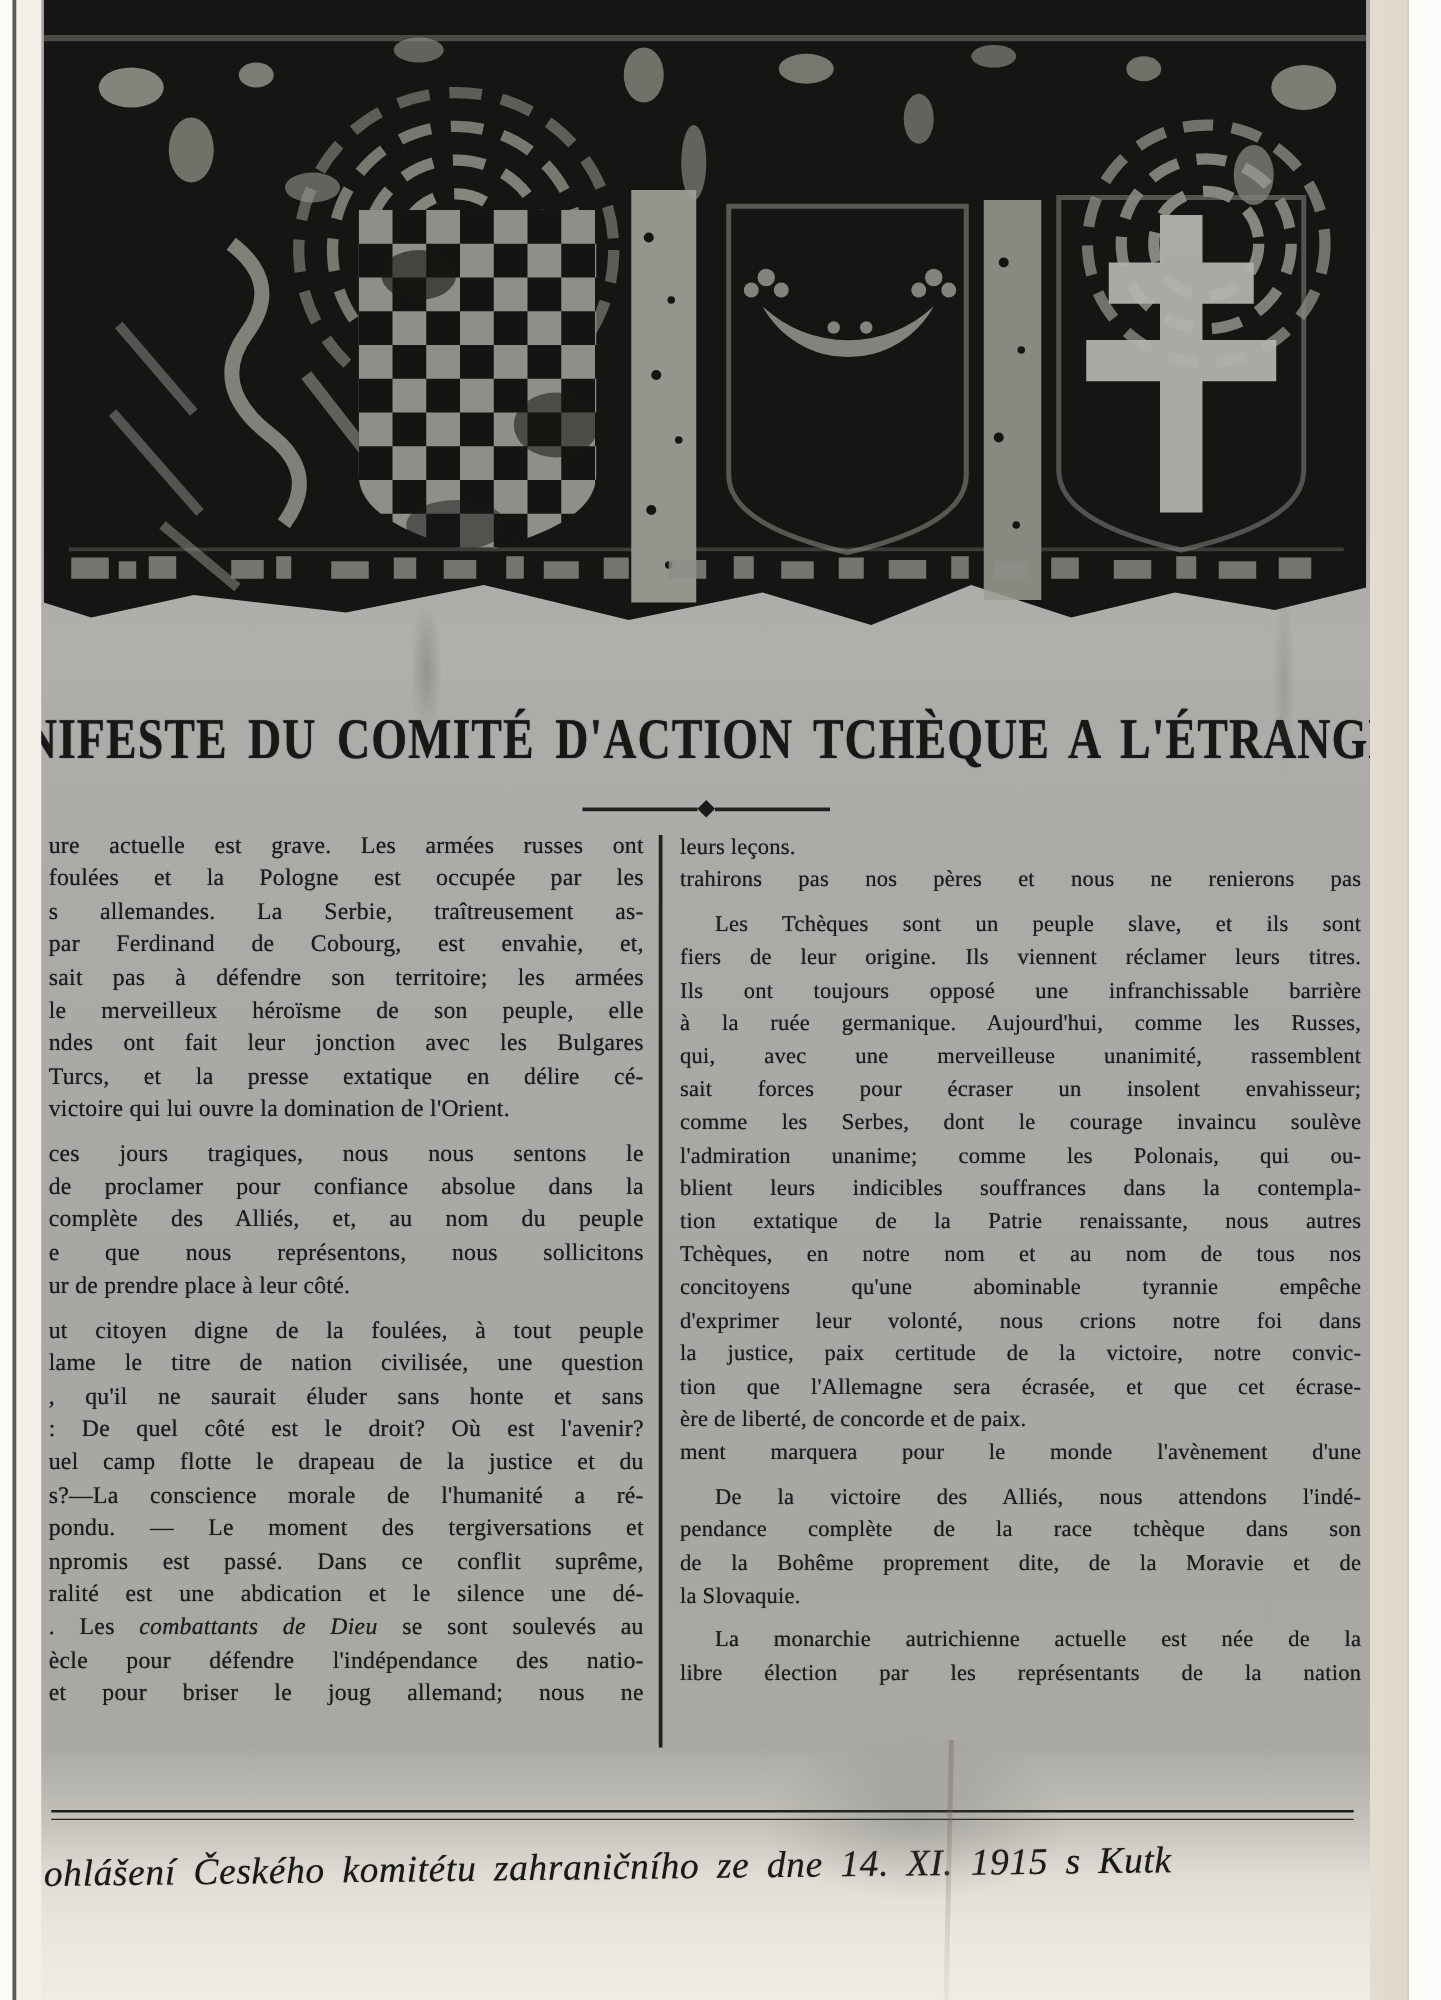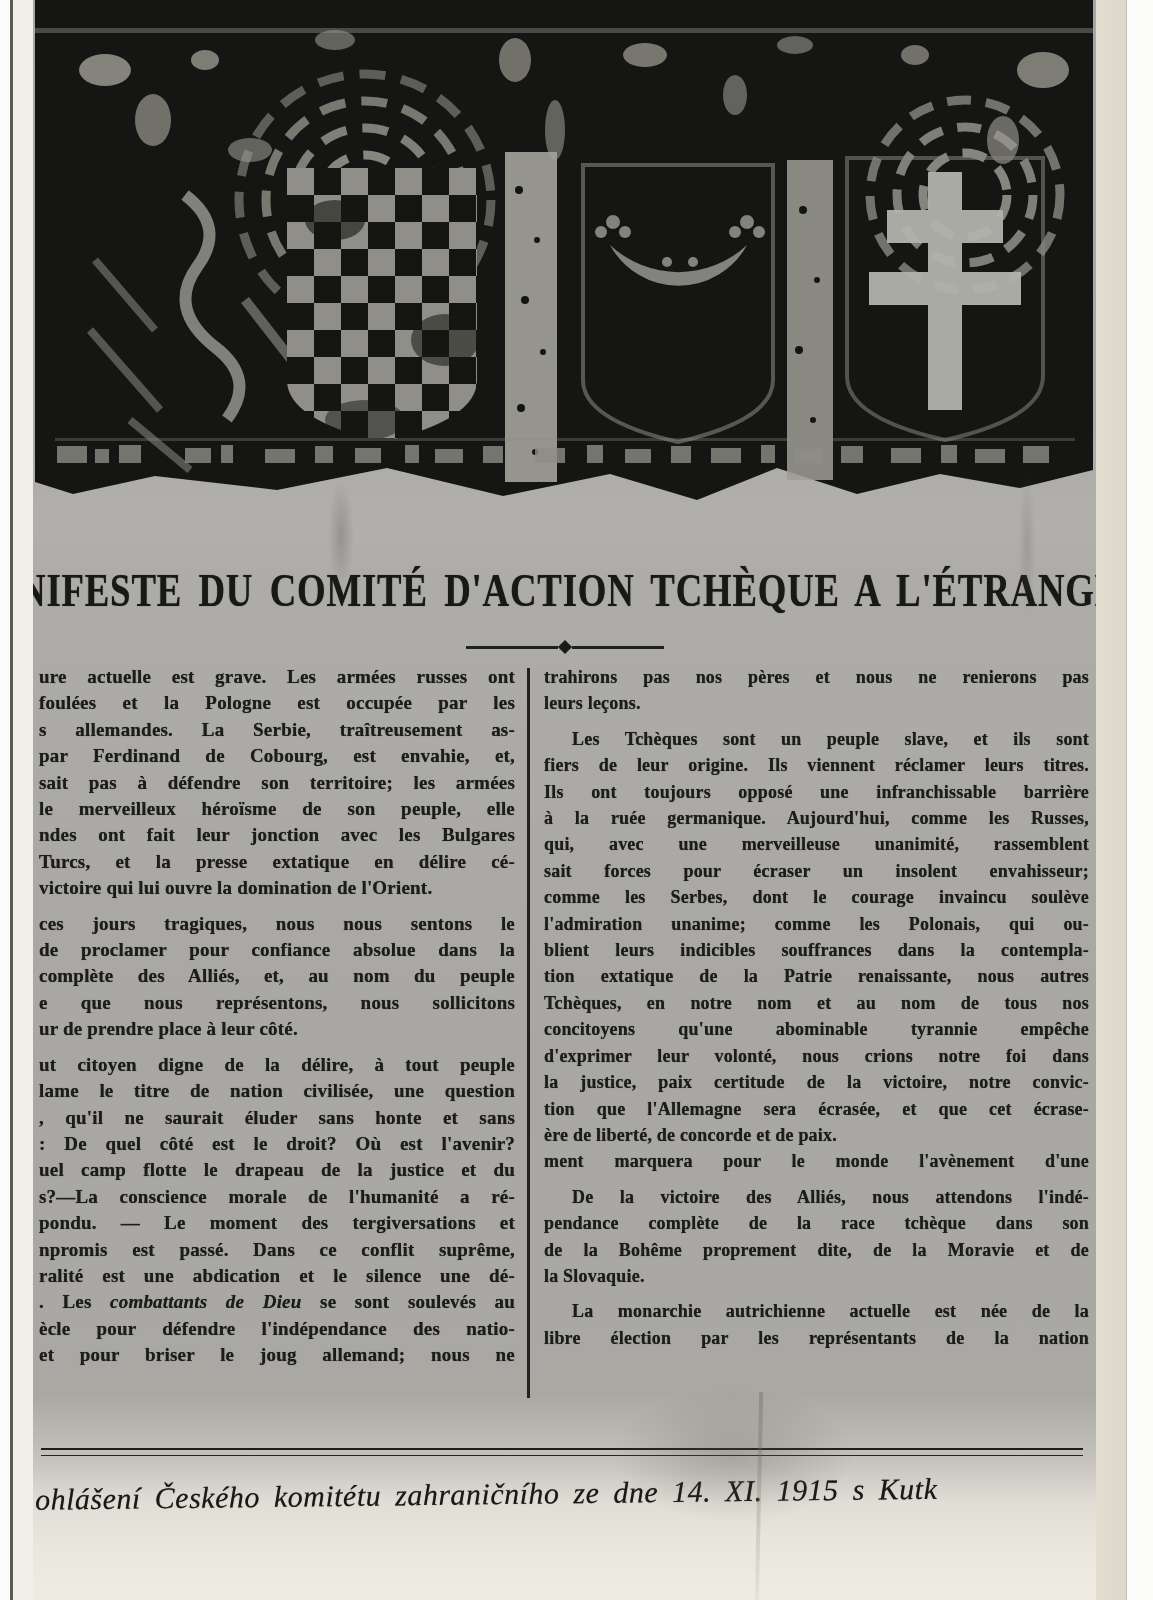--- a/index.html
+++ b/index.html
@@ -20,21 +20,21 @@
   .title-clip{position:absolute;left:0;top:560px;width:1063px;height:66px;overflow:hidden;}
   .title{margin:0 0 0 -14px;white-space:nowrap;font-weight:bold;font-size:46px;line-height:62px;
          color:#181817;letter-spacing:1px;word-spacing:8px;transform:scaleX(.8);transform-origin:left center;
          text-shadow:0 0 1px rgba(20,20,20,.7);}
   
   .divider{position:absolute;left:0;top:642px;width:1063px;display:flex;align-items:center;justify-content:center;}
   .dline{width:92px;height:3px;background:#20201f;}
   .diamond{width:10px;height:10px;background:#1b1b1a;transform:rotate(45deg);margin:0 2px;}
   
   .columns{position:absolute;left:6px;top:664px;width:1050px;display:flex;align-items:stretch;}
-  .col{color:#1c1c1b;font-weight:bold;letter-spacing:.2px;text-shadow:0 0 .7px rgba(25,25,25,.75);}
+  .col{color:#1c1c1b;font-weight:normal;letter-spacing:.2px;text-shadow:0 0 .7px rgba(25,25,25,.75);}
   .col-left{width:476px;font-size:19px;line-height:26.4px;}
   .col-right{flex:1;font-size:18px;line-height:26.4px;}
   .colrule{width:3px;background:#21211f;margin:4px 14px 0 12px;height:730px;}
   .para{margin:0 0 9px 0;}
   .para:last-child{margin-bottom:0;}
   .line{text-align:justify;text-align-last:justify;}
   .line.end{text-align-last:left;}
   .para.indent .line:first-child{text-indent:28px;}
   .ital{font-style:italic;}
   
@@ -209,39 +209,39 @@
               <div class="line end"><span>victoire qui lui ouvre la domination de l'Orient.</span></div>
             </div>
             <div class="para">
               <div class="line"><span>ces jours tragiques, nous nous sentons le</span></div>
               <div class="line"><span>de proclamer pour confiance absolue dans la</span></div>
               <div class="line"><span>complète des Alliés, et, au nom du peuple</span></div>
               <div class="line"><span>e que nous représentons, nous sollicitons</span></div>
               <div class="line end"><span>ur de prendre place à leur côté.</span></div>
             </div>
             <div class="para">
-              <div class="line"><span>ut citoyen digne de la délire, à tout peuple</span></div>
+              <div class="line"><span>ut citoyen digne de la foulées, à tout peuple</span></div>
               <div class="line"><span>lame le titre de nation civilisée, une question</span></div>
               <div class="line"><span>, qu'il ne saurait éluder sans honte et sans</span></div>
               <div class="line"><span>: De quel côté est le droit? Où est l'avenir?</span></div>
               <div class="line"><span>uel camp flotte le drapeau de la justice et du</span></div>
               <div class="line"><span>s?—La conscience morale de l'humanité a ré-</span></div>
               <div class="line"><span>pondu. — Le moment des tergiversations et</span></div>
               <div class="line"><span>npromis est passé. Dans ce conflit suprême,</span></div>
               <div class="line"><span>ralité est une abdication et le silence une dé-</span></div>
               <div class="line"><span>. Les </span><span class="ital">combattants de Dieu</span><span> se sont soulevés au</span></div>
               <div class="line"><span>ècle pour défendre l'indépendance des natio-</span></div>
               <div class="line"><span>et pour briser le joug allemand; nous ne</span></div>
             </div>
           </div>
         <div class="colrule"></div>
         <div class="col col-right" id="col-right">
             <div class="para">
+              <div class="line end"><span>leurs leçons.</span></div>
               <div class="line"><span>trahirons pas nos pères et nous ne renierons pas</span></div>
-              <div class="line end"><span>leurs leçons.</span></div>
             </div>
             <div class="para indent">
               <div class="line"><span>Les Tchèques sont un peuple slave, et ils sont</span></div>
               <div class="line"><span>fiers de leur origine. Ils viennent réclamer leurs titres.</span></div>
               <div class="line"><span>Ils ont toujours opposé une infranchissable barrière</span></div>
               <div class="line"><span>à la ruée germanique. Aujourd'hui, comme les Russes,</span></div>
               <div class="line"><span>qui, avec une merveilleuse unanimité, rassemblent</span></div>
               <div class="line"><span>sait forces pour écraser un insolent envahisseur;</span></div>
               <div class="line"><span>comme les Serbes, dont le courage invaincu soulève</span></div>
               <div class="line"><span>l'admiration unanime; comme les Polonais, qui ou-</span></div>

